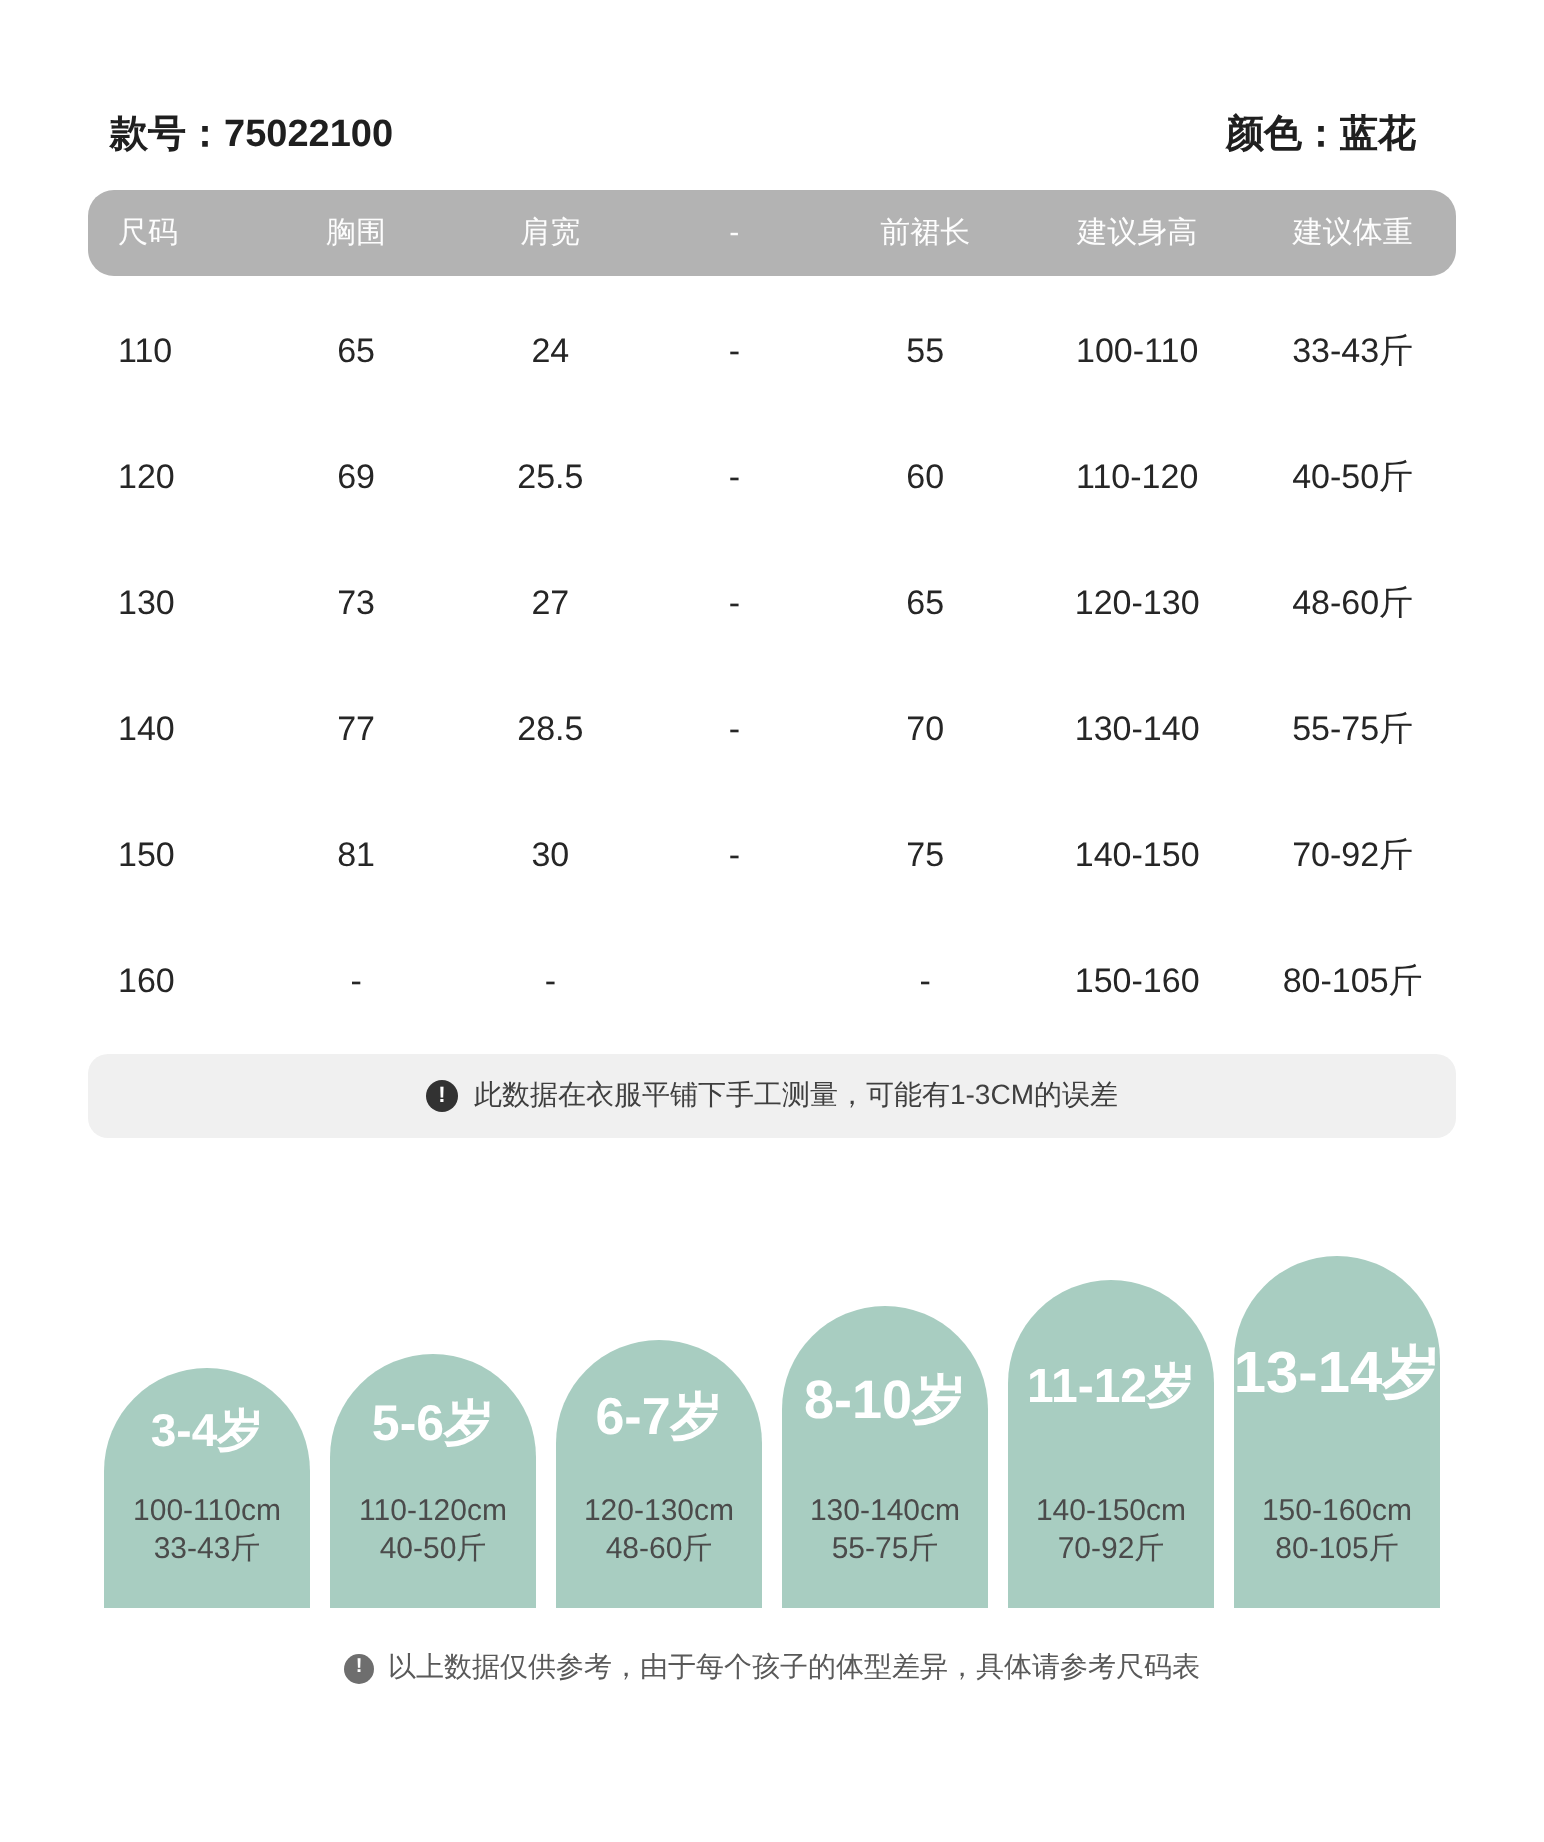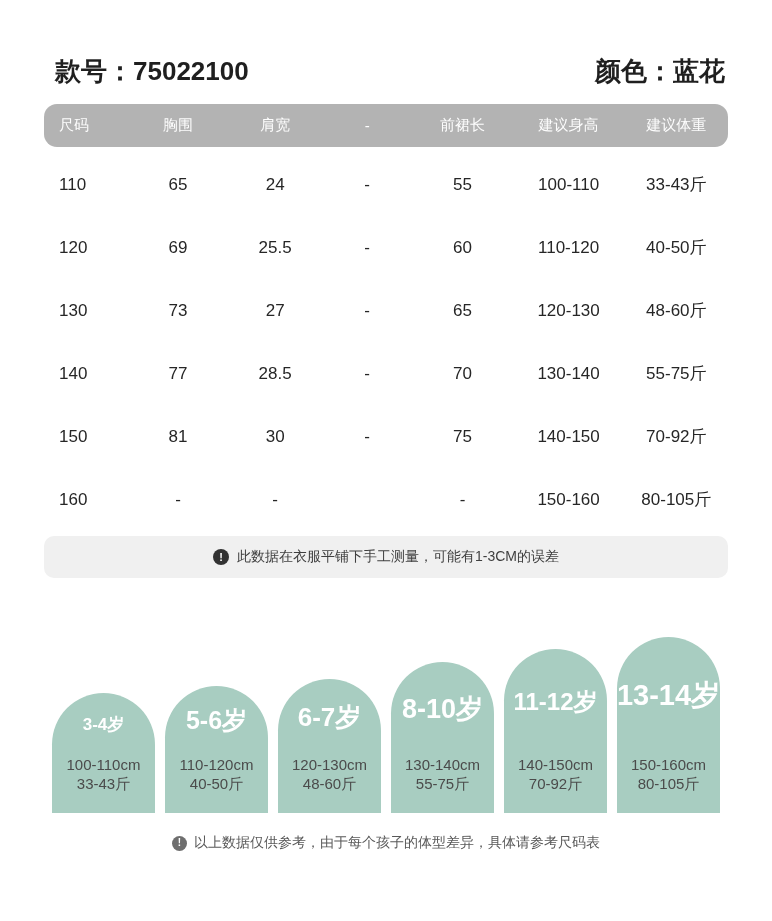--- a/index.html
+++ b/index.html
@@ -8,22 +8,22 @@
     width:772px; height:921px;
     font-family:"Liberation Sans","DejaVu Sans",sans-serif;
     color:#262626;
     overflow:hidden;
   }
   .page { width:772px; height:921px; background:#ffffff; position:relative; }
 
   
   .info-row {
     display:flex; justify-content:space-between; align-items:baseline;
-    padding:54px 47px 0 55px;
-    font-size:26px; font-weight:600; color:#1f1f1f;
+    padding:54px 64px 0 55px;
+    font-size:19px; font-weight:600; color:#1f1f1f;
   }
 
   
   .grid-cols {
     display:grid;
     grid-template-columns:12.2% 14.8% 13.6% 13.3% 14.6% 16.4% 15.1%;
     align-items:center;
   }
   .table-wrap { margin:0 44px; }
   .thead {
@@ -178,21 +178,21 @@
     </div>
   </div>
 
   <div class="note-bar">
     <span class="circle-icon">!</span>
     <span>此数据在衣服平铺下手工测量，可能有1-3CM的误差</span>
   </div>
 
   <div class="arches">
     <div class="arch" style="height:120px">
-      <div class="age" style="font-size:17px">3-4岁</div>
+      <div class="age" style="font-size:23px">3-4岁</div>
       <div class="ranges">
         <div>100-110cm</div>
         <div>33-43斤</div>
       </div>
     </div>
     <div class="arch" style="height:127px">
       <div class="age" style="font-size:25px">5-6岁</div>
       <div class="ranges">
         <div>110-120cm</div>
         <div>40-50斤</div>

